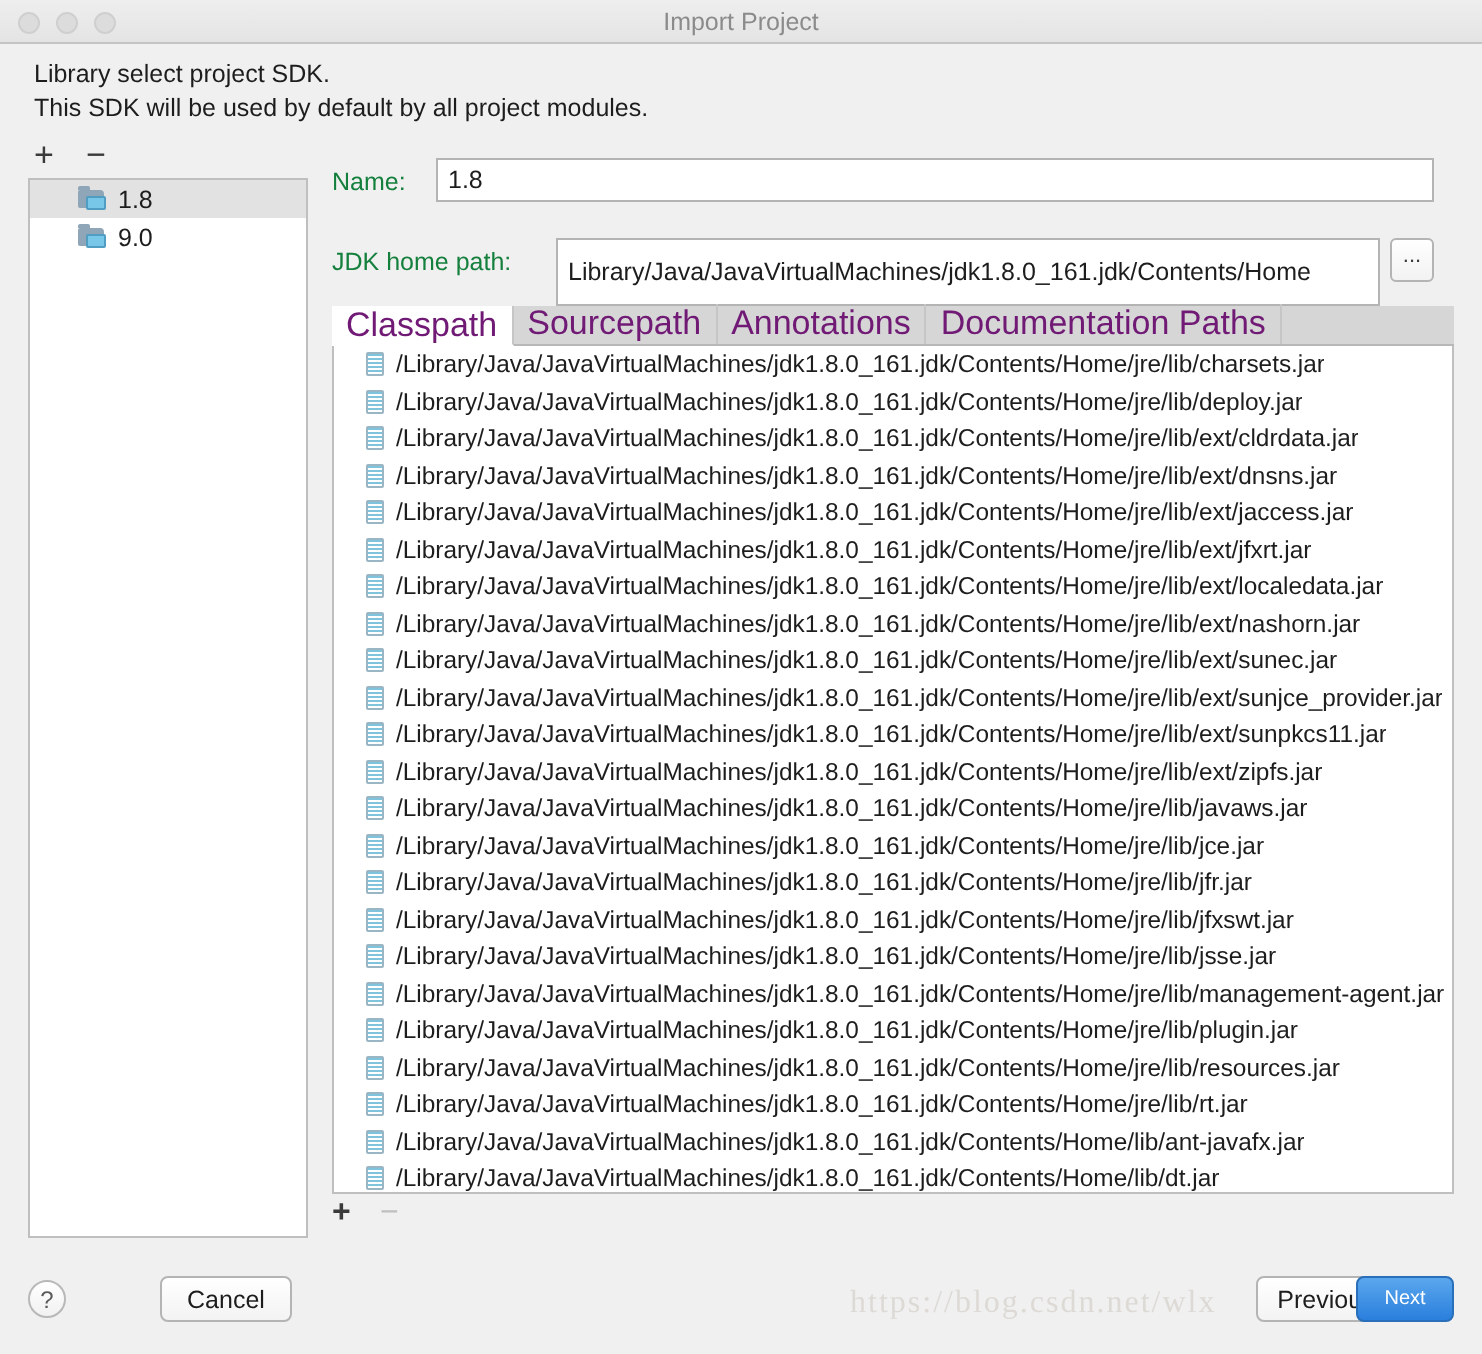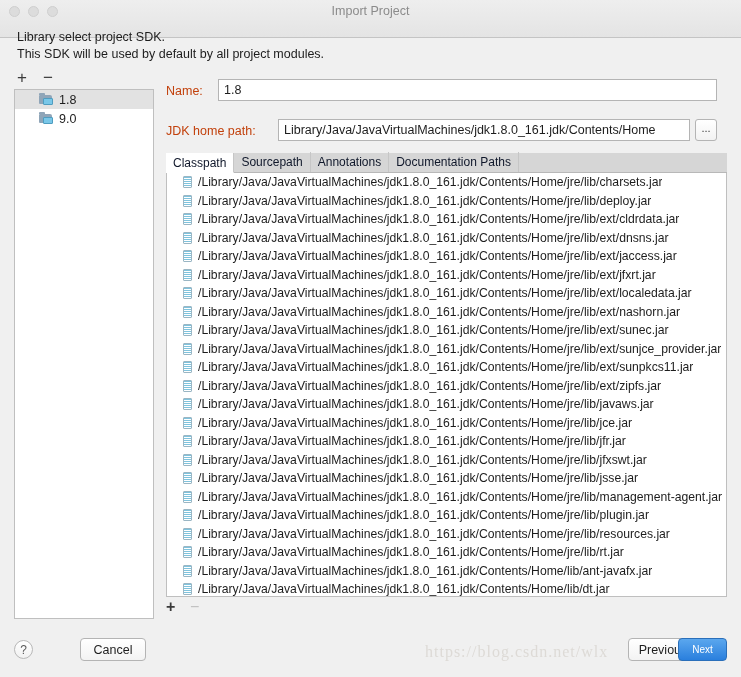--- a/index.html
+++ b/index.html
@@ -13,21 +13,21 @@
   #app {
     position: relative;
     width: 741px; height: 677px;
     background: #f0f0f0;
     overflow: hidden;
   }
 
   
   .titlebar {
     position: absolute; left: 0; top: 0;
-    width: 741px; height: 38px;
+    width: 741px; height: 22px;
     background: linear-gradient(to bottom, #eeeeee 0%, #e4e4e4 100%);
     border-bottom: 1px solid #c4c4c4;
     box-sizing: border-box;
     padding-left: 44px;
   }
   .traffic {
     position: absolute; top: 6px; left: 9px;
     display: flex; gap: 8px;
   }
   .tl-dot {
@@ -99,37 +99,37 @@
     width: 10px; height: 7px;
     background: #79c7e8;
     border: 1px solid #4f9dc0;
     border-radius: 1px;
     box-sizing: border-box;
   }
 
   
   .lbl {
     position: absolute;
-    font-size: 12.5px; color: #c2410c;
+    font-size: 12.5px; color: #15803d;
   }
   .lbl-name { left: 166px; top: 84px; }
   .lbl-jdk  { left: 166px; top: 124px; }
 
   .txtfield {
     position: absolute;
     background: #ffffff;
     border: 1px solid #b4b4b4;
     box-sizing: border-box;
     font-size: 12.5px; color: #1d1d1d;
     padding: 0 5px;
     display: flex; align-items: center;
     white-space: nowrap; overflow: hidden;
   }
   .fld-name { left: 218px; top: 79px; width: 499px; height: 22px; }
-  .fld-jdk  { left: 278px; top: 119px; width: 412px; height: 22px; }
+  .fld-jdk  { left: 278px; top: 119px; width: 412px; height: 34px; }
 
   .ellipsis-btn {
     position: absolute; left: 695px; top: 119px;
     width: 22px; height: 22px;
     background: linear-gradient(to bottom, #ffffff 0%, #f2f2f2 100%);
     border: 1px solid #b4b4b4; border-radius: 3px;
     box-sizing: border-box;
     display: flex; align-items: center; justify-content: center;
     font-size: 11px; color: #3a3a3a;
     padding-bottom: 4px;
@@ -140,21 +140,21 @@
     position: absolute; left: 166px; top: 153px;
     width: 561px; height: 20px;
     background: #d6d6d6;
     border-bottom: 1px solid #b8b8b8;
     box-sizing: border-box;
     display: flex; align-items: flex-end;
   }
   .tab {
     height: 20px; padding: 0 7px;
     display: flex; align-items: center;
-    font-size: 12px; color: #0f172a;
+    font-size: 17px; color: #701a75;
     box-sizing: border-box;
     border-right: 1px solid #c6c6c6;
   }
   .tab.active {
     background: #ffffff;
     border-bottom: 1px solid #ffffff;
     margin-bottom: -1px;
   }
 
   

